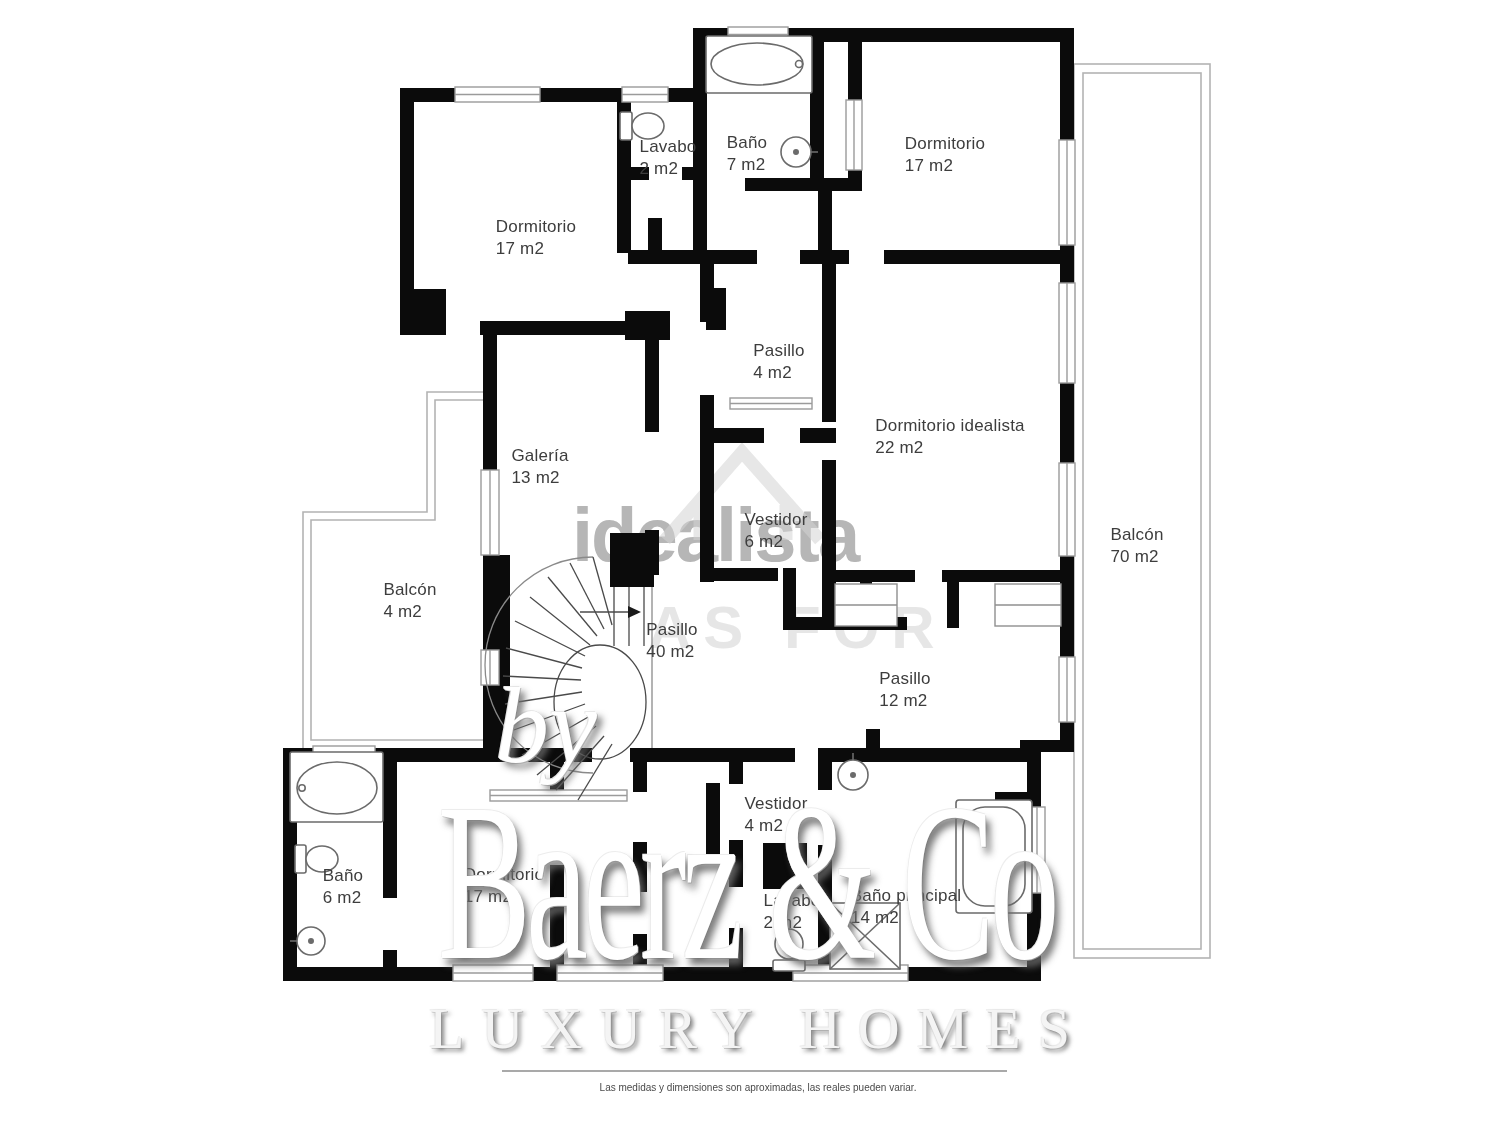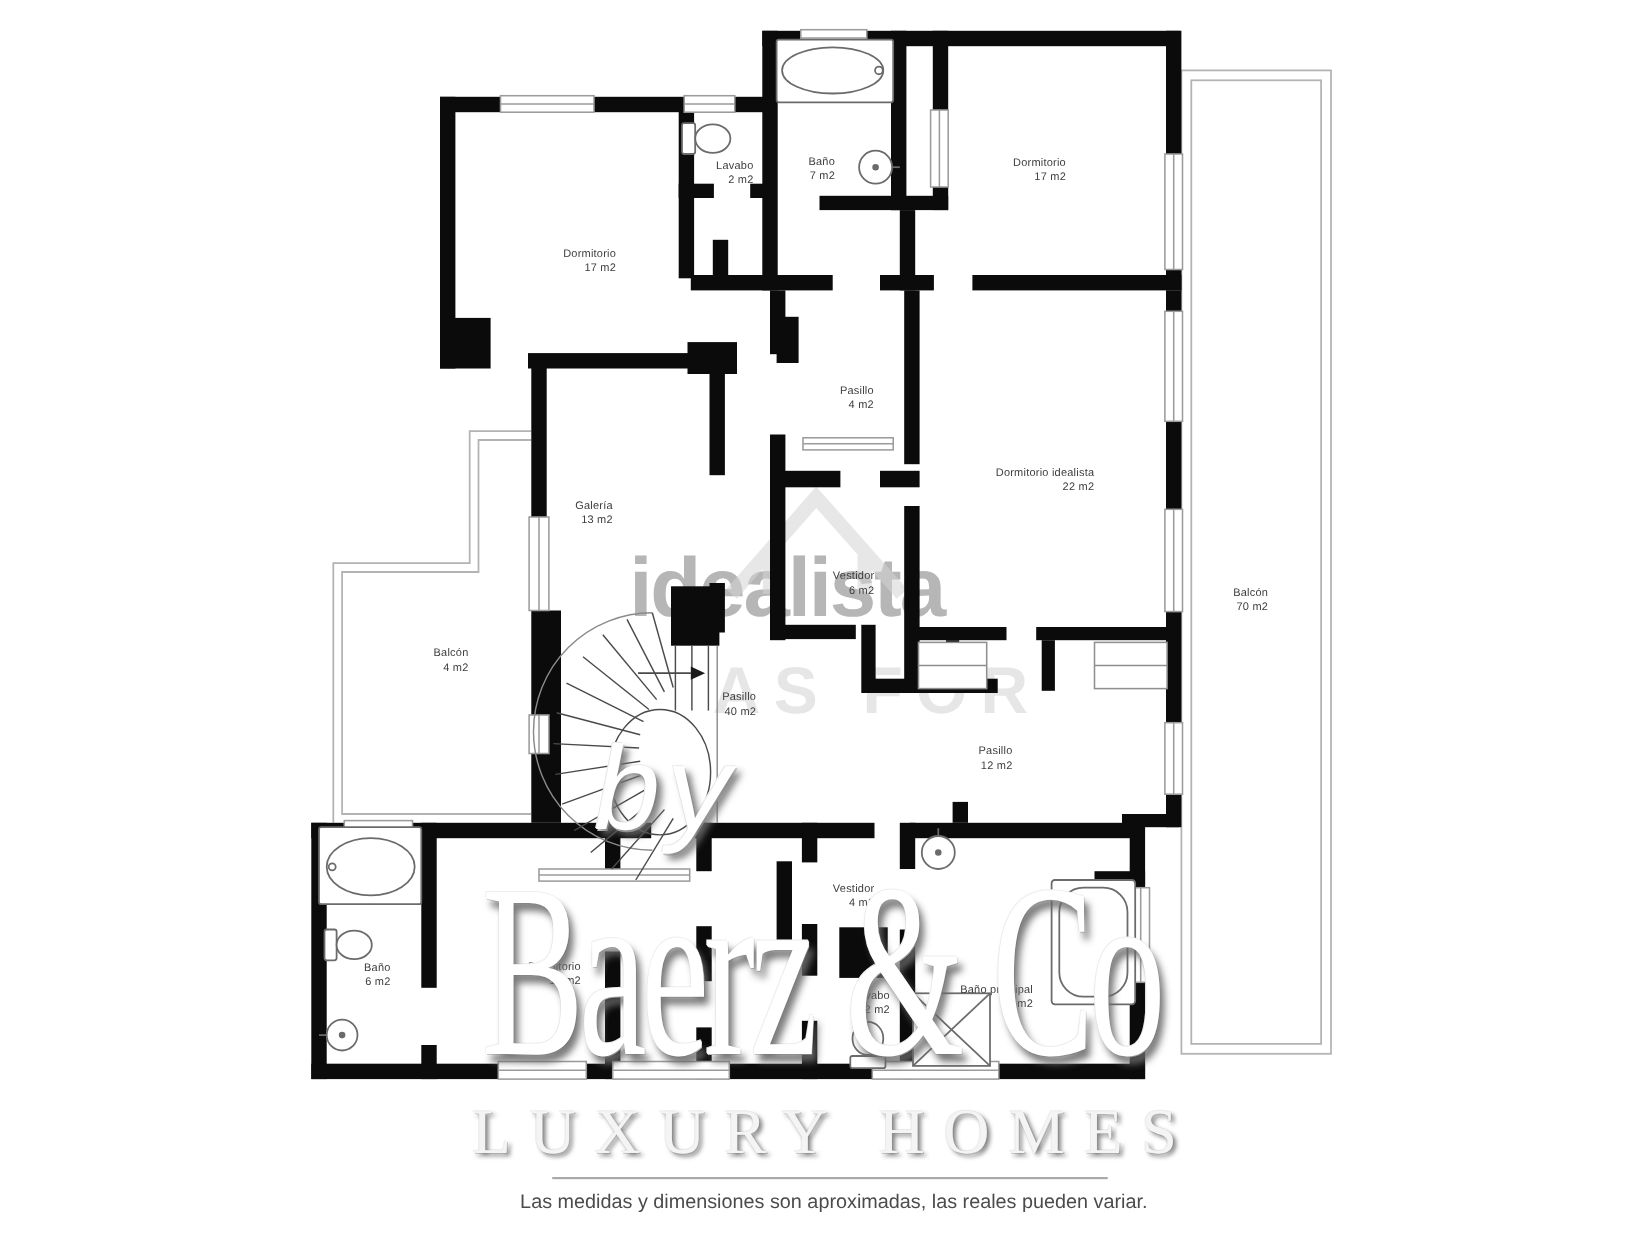--- a/index.html
+++ b/index.html
@@ -7,36 +7,36 @@
     position:relative;width:1500px;height:1125px;background:#ffffff;
     font-family:"Liberation Sans","DejaVu Sans",sans-serif;overflow:hidden;
   }
   .layer{position:absolute;inset:0;}
   .wm-under{z-index:1;}
   .plan-svg{z-index:2;}
   .labels{z-index:3;}
   .wm-over{z-index:4;pointer-events:none;}
   .room-label{
     position:absolute;transform:translate(-50%,-50%);
-    text-align:right;color:#3d3d3d;font-size:10px;line-height:1.32;
+    text-align:left;color:#3d3d3d;font-size:17px;line-height:1.32;
     font-weight:500;letter-spacing:.2px;white-space:nowrap;
   }
   .wm-idealista{
     position:absolute;left:572px;top:497px;
     font-size:76px;font-weight:700;letter-spacing:-2px;line-height:1;
     color:#b6b6b6;filter:blur(.4px);
   }
   .wm-asfor{
     position:absolute;left:648px;top:598px;
     font-size:60px;font-weight:700;letter-spacing:12px;line-height:1;
     color:#c9c9c9;opacity:.45;filter:blur(.6px);
   }
   .wm-by{
-    position:absolute;left:538px;top:672px;
-    font-family:Liberation Mono, monospace;font-style:italic;
+    position:absolute;left:495px;top:672px;
+    font-family:Liberation Serif, serif;font-style:italic;
     font-size:108px;line-height:1;color:#ffffff;
     text-shadow:5px 5px 7px rgba(110,110,110,.9),1px 1px 0 #cfcfcf,-1px -1px 0 #ececec;
   }
   .wm-brand{
     position:absolute;left:438px;top:770px;
     font-family:"Liberation Serif","DejaVu Serif",serif;
     font-size:225px;line-height:1;letter-spacing:-8px;color:#ffffff;
     transform:scaleX(.62);transform-origin:left top;white-space:nowrap;
     text-shadow:7px 7px 9px rgba(105,105,105,.88),1px 1px 0 #d2d2d2,-1px -1px 0 #eeeeee;
   }
@@ -45,21 +45,21 @@
     font-family:Liberation Serif, serif;
     font-size:58px;line-height:1;letter-spacing:17px;color:#f4f4f4;white-space:nowrap;
     text-shadow:3px 3px 4px rgba(120,120,120,.9),1px 1px 0 #d0d0d0,-1px -1px 0 #f0f0f0;
   }
   .wm-rule{
     position:absolute;left:502px;top:1070px;width:505px;height:0;
     border-top:2px solid #a9a9a9;
   }
   .disclaimer{
     position:absolute;left:758px;top:1082px;transform:translateX(-50%);
-    font-size:18px;color:#4b4b4b;white-space:nowrap;
+    font-size:10px;color:#4b4b4b;white-space:nowrap;
   }
 </style>
 </head>
 <body>
 
 <div class="stage">
 
   <div class="layer wm-under">
     <div class="wm-idealista">idealista</div>
     <div class="wm-asfor">AS FOR</div>

